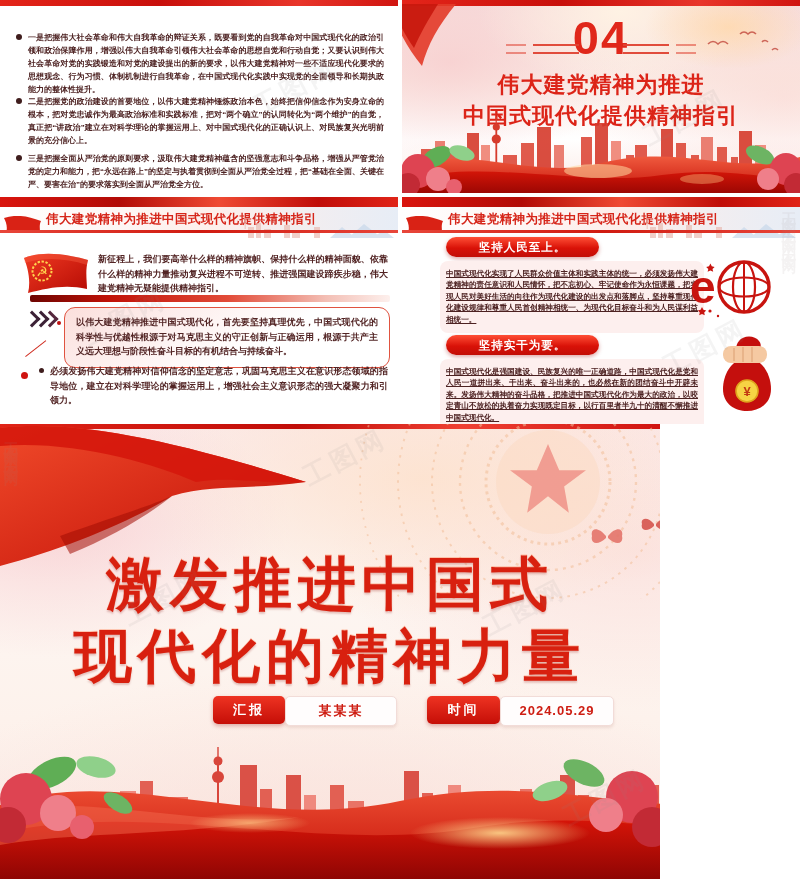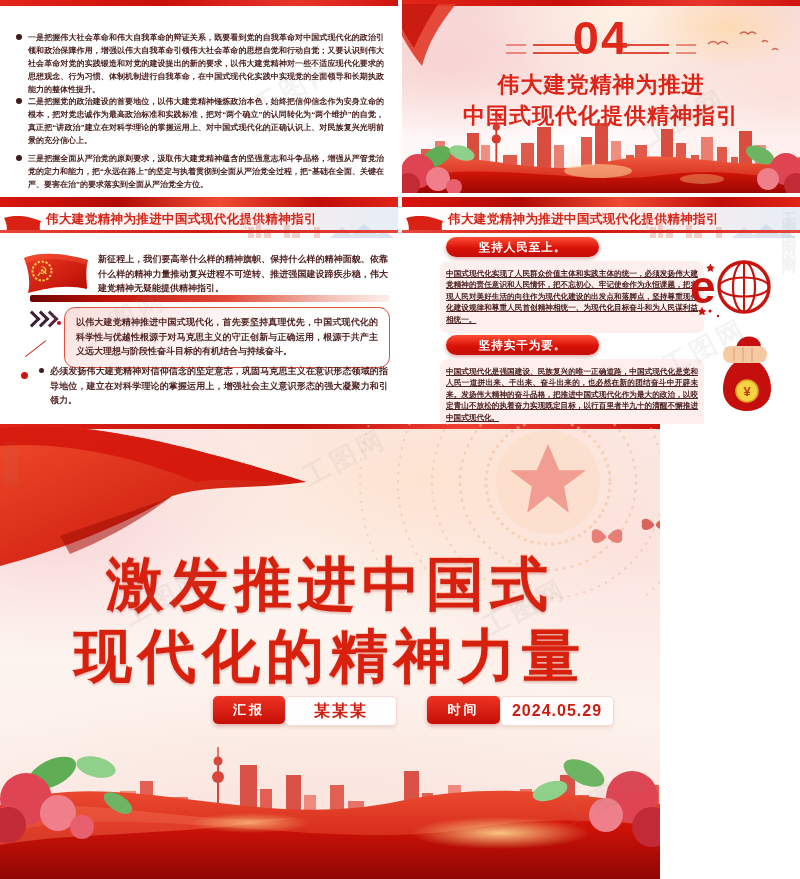--- a/index.html
+++ b/index.html
@@ -87,21 +87,21 @@
       background:linear-gradient(90deg,#e02418,#c00d08 45%,#ef4033 70%,#d01410);}
   .cover-t{position:absolute;left:0;right:0;text-align:center;font-weight:900;
       font-size:58px;letter-spacing:6px;color:#d8200f;
       text-shadow:0 2px 2px rgba(140,10,0,.22), 0 -1px 0 rgba(255,120,70,.35);}
   .lab-row{position:absolute;top:272px;height:29px;}
   .lab-red{position:absolute;top:0;height:28px;border-radius:5px;
       background:linear-gradient(180deg,#ee3322,#c50e07);
       color:#fff;font-weight:800;font-size:13px;text-align:center;line-height:28px;letter-spacing:3px;
       box-shadow:0 2px 4px rgba(150,10,5,.3);}
   .lab-white{position:absolute;top:0;height:28px;border-radius:5px;background:#fffdfd;
-      border:1px solid #f2dcd8;color:#ce1d12;font-weight:800;font-size:16px;text-align:center;
+      border:1px solid #f2dcd8;color:#ce1d12;font-weight:800;font-size:13px;text-align:center;
       line-height:28px;letter-spacing:2px;box-shadow:0 2px 3px rgba(180,120,110,.18);}
 
   .wm{position:absolute;color:#8a8a8a;opacity:.09;font-weight:700;font-size:26px;
       transform:rotate(-28deg);letter-spacing:4px;pointer-events:none;white-space:nowrap;}
   .wm-v{position:absolute;color:#9a8a8a;opacity:.1;font-weight:700;font-size:15px;
       writing-mode:vertical-rl;letter-spacing:6px;pointer-events:none;}
   svg{display:block;}
 </style>
 </head>
 <body>

